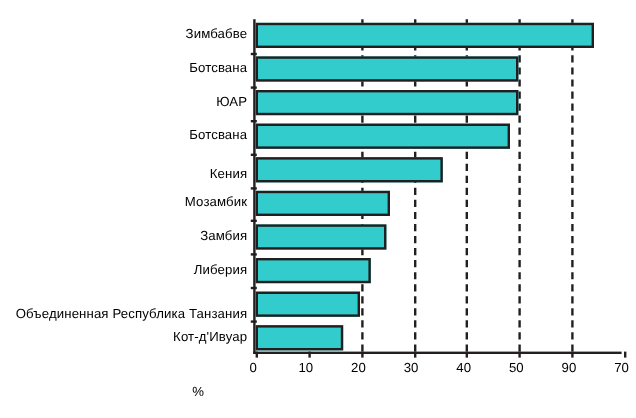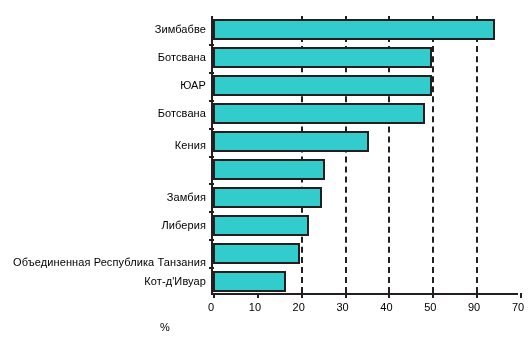--- a/index.html
+++ b/index.html
@@ -130,20 +130,21 @@
 <body>
 
 <div id="chart-root">
 
   <div class="ylabels">
     <div class="ylabel" style="top:0px;">Зимбабве</div>
     <div class="ylabel" style="top:27.9px;">Ботсвана</div>
     <div class="ylabel" style="top:55.8px;">ЮАР</div>
     <div class="ylabel" style="top:83.7px;">Ботсвана</div>
     <div class="ylabel" style="top:116px;">Кения</div>
+    <div class="ylabel" style="top:139.5px;">Мозамбик</div>
     <div class="ylabel" style="top:167.4px;">Замбия</div>
     <div class="ylabel" style="top:195.3px;">Либерия</div>
     <div class="ylabel" style="top:233px;text-align:right;">Объединенная Республика Танзания</div>
     <div class="ylabel" style="top:251.1px;">Кот-д'Ивуар</div>
   </div>
 
   <div class="plot-area">
 
     <div class="gridline" style="left:87.7px;"></div>
     <div class="gridline" style="left:131.6px;"></div>

